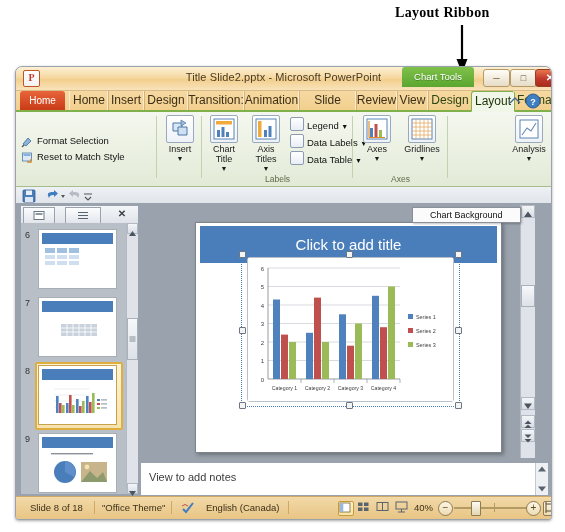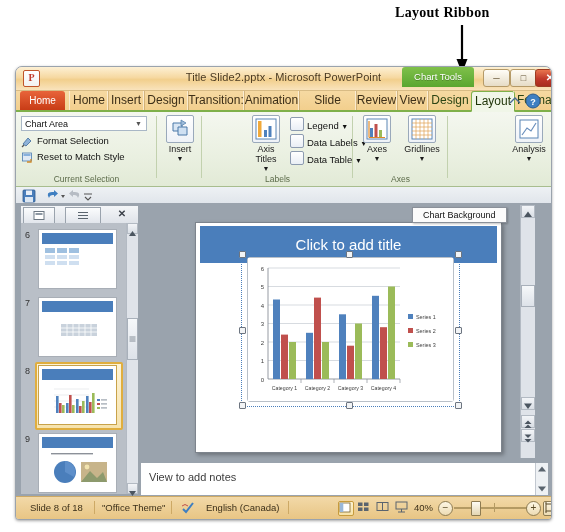--- a/index.html
+++ b/index.html
@@ -202,21 +202,21 @@
   }
 
   
   #slidearea{
     position:absolute;left:124px;top:2px;right:16px;height:253px;
     background:#9aa3ad;
   }
   #tooltip{
     position:absolute;left:272px;top:2px;
     background:#fbfbfb;border:1px solid #8a9099;
-    font-size:9px;color:#111;padding:2px 10px;
+    font-size:9px;color:#111;padding:2px 17px;
     box-shadow:1px 1px 2px rgba(0,0,0,.25);
     z-index:8;
   }
   #slide{
     position:absolute;left:55px;top:17px;width:305px;height:229px;
     background:#fff;border:1px solid #7d848d;
     box-shadow:2px 2px 4px rgba(0,0,0,.3);
   }
   #title-ph{
     position:absolute;left:4px;top:3px;right:4px;height:37px;
@@ -349,58 +349,66 @@
       <g>
         <circle cx="26" cy="8" r="7" fill="#3f7fc1" stroke="#2c5b8d" stroke-width="1"></circle>
         <text x="26" y="11.5" font-size="9" fill="#fff" text-anchor="middle" font-family="Liberation Sans, sans-serif" font-weight="bold">?</text>
       </g>
     </svg>
   </div>
 
   <div id="ribbon">
 
     <div class="group" style="left:0;width:141px;">
-      <div id="sel-combo">
-        <span>Chart Area</span>
-        <span class="caret">▼</span>
-      </div>
 
       <svg class="sel-ico" style="top:23px;" viewBox="0 0 13 13">
         <path d="M2 9 L7 3 L10 6 L5 11 Z" fill="#8fb3d9" stroke="#3f6b9c" stroke-width=".8"></path>
         <path d="M1 12 L3 10" stroke="#555" stroke-width="1.2"></path>
       </svg>
       <div class="sel-item" style="top:23px;left:21px;">Format Selection</div>
 
       <svg class="sel-ico" style="top:39px;" viewBox="0 0 13 13">
         <rect x="1.5" y="2" width="9" height="8" fill="#dfe9f4" stroke="#4a7ab0" stroke-width=".8"></rect>
         <rect x="2.5" y="3" width="7" height="2" fill="#87b0dc"></rect>
         <path d="M6 11 L10 11 L10 8" fill="none" stroke="#d08a2a" stroke-width="1.3"></path>
       </svg>
       <div class="sel-item" style="top:39px;left:21px;">Reset to Match Style</div>
 
-      <div class="group-label" style="left:0;width:141px;">Current Selection</div>
       <div class="group-sep" style="left:140px;"></div>
     </div>
 
     <div class="group" style="left:141px;width:45px;">
       <div class="bigbtn" style="left:6px;width:34px;">
         <span class="icn">
           <svg viewBox="0 0 26 26" width="26" height="26">
             <path d="M6 7 h9 v8 h-9 z" fill="#d9e6f4" stroke="#4b79a8" stroke-width="1"></path>
             <path d="M11 11 h9 v8 h-9 z" fill="#cfe0f2" stroke="#4b79a8" stroke-width="1"></path>
             <path d="M14 4 l5 3 -5 3 z" fill="#9dbbd9" stroke="#4b79a8" stroke-width=".7"></path>
           </svg>
         </span>
         <span class="lbl">Insert</span>
         <span class="lbl" style="font-size:7px;">▼</span>
       </div>
       <div class="group-sep" style="left:44px;"></div>
     </div>
 
     <div class="group" style="left:186px;width:151px;">
+      <div class="bigbtn" style="left:2px;width:40px;">
+        <span class="icn">
+          <svg viewBox="0 0 26 26" width="26" height="26">
+            <rect x="3" y="3" width="20" height="20" fill="#fff" stroke="#5b86b5" stroke-width="1"></rect>
+            <rect x="5" y="5" width="16" height="3.5" fill="#f0a93b"></rect>
+            <rect x="6" y="14" width="3" height="7" fill="#4f81bd"></rect>
+            <rect x="10.5" y="11" width="3" height="10" fill="#4f81bd"></rect>
+            <rect x="15" y="16" width="3" height="5" fill="#4f81bd"></rect>
+          </svg>
+        </span>
+        <span class="lbl">Chart Title</span>
+        <span class="lbl" style="font-size:7px;">▼</span>
+      </div>
       <div class="bigbtn" style="left:44px;width:40px;">
         <span class="icn">
           <svg viewBox="0 0 26 26" width="26" height="26">
             <rect x="3" y="3" width="20" height="20" fill="#fff" stroke="#5b86b5" stroke-width="1"></rect>
             <rect x="5" y="5" width="3.5" height="16" fill="#f0a93b"></rect>
             <rect x="11" y="14" width="3" height="7" fill="#4f81bd"></rect>
             <rect x="15.5" y="10" width="3" height="11" fill="#4f81bd"></rect>
           </svg>
         </span>
         <span class="lbl">Axis Titles</span>

